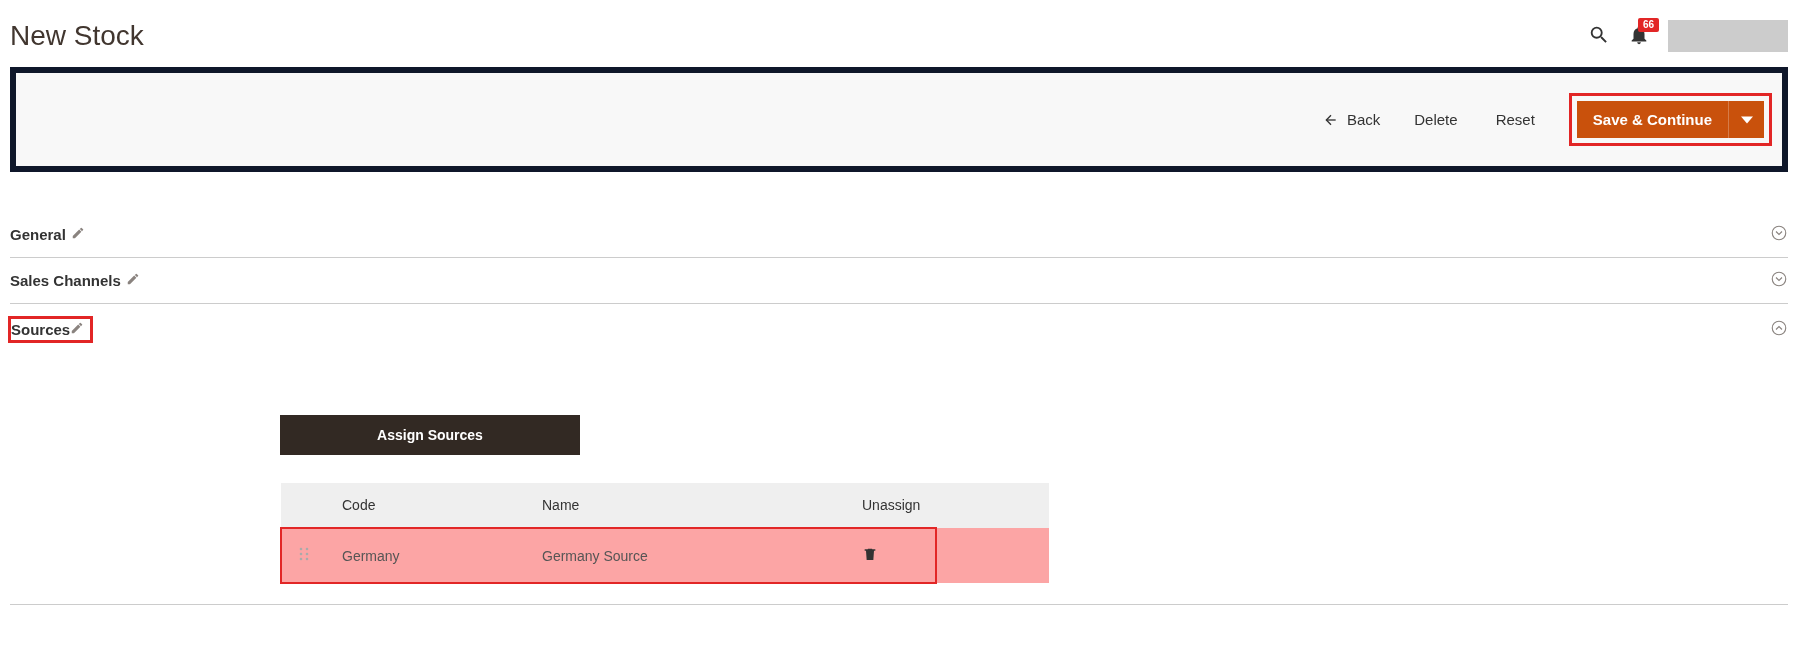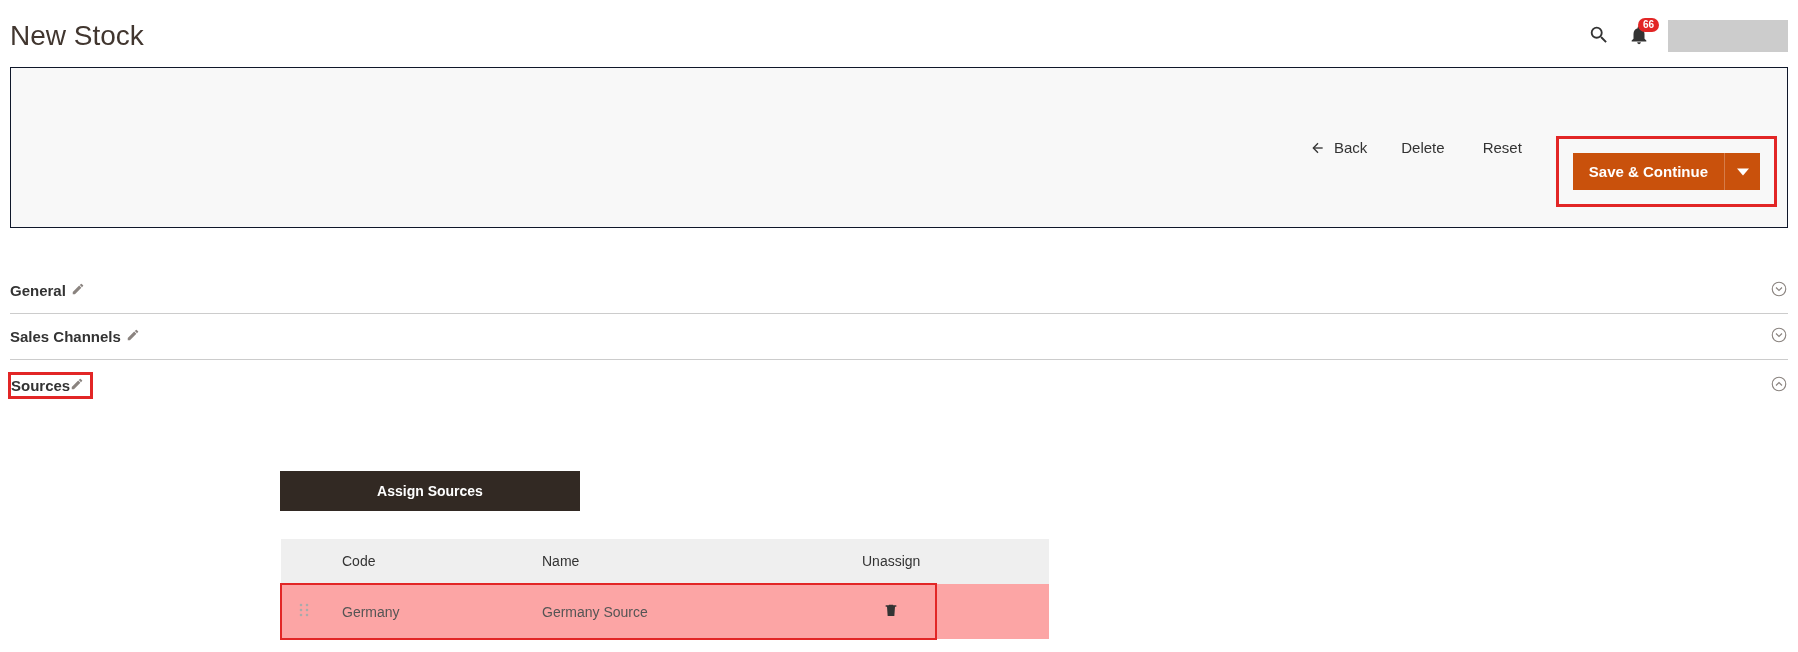--- a/index.html
+++ b/index.html
@@ -36,34 +36,34 @@
     fill: #333;
   }
   .bell-wrap { position: relative; display:flex; align-items:center;}
   .badge {
     position: absolute;
     top: -6px; left: 10px;
     background: #e22626;
     color: #fff;
     font-size: 10px;
     font-weight: bold;
-    border-radius: 7px;
+    border-radius: 2px;
     padding: 1px 5px;
     line-height: 12px;
     min-width: 18px;
     text-align:center;
   }
   .avatar-placeholder {
     width: 120px;
     height: 32px;
     background: #ccc;
   }
   .toolbar {
     background: #f8f8f8;
-    border: 1px solid #0f172a;
+    border: 6px solid #0f172a;
     display: flex;
     justify-content: flex-end;
     align-items: center;
     gap: 30px;
     padding: 20px 10px;
     margin-top: 5px;
   }
   .back-link {
     display:flex; align-items:center; gap:8px;
     color: #333; font-size:15px;
@@ -72,23 +72,22 @@
   .back-link svg { width:16px; height:16px; stroke:#333; }
   .toolbar-btn {
     background: none; border:none;
     font-size: 15px; color:#333;
     cursor:pointer;
     padding: 6px 4px;
   }
   .save-group {
     display:flex;
     border: 3px solid #e22626;
-    padding: 14px;
+    padding: 5px;
     gap: 0;
-    margin-top: 48px;
   }
   .save-btn {
     background: #c9510c;
     color: #fff;
     border: none;
     font-weight: 600;
     font-size: 15px;
     padding: 10px 16px;
     cursor: pointer;
   }
@@ -172,21 +171,21 @@
     vertical-align: middle;
   }
   .row-highlight {
     outline: 2px solid #e22626;
     outline-offset: -1px;
   }
   .drag-handle svg { width:12px; height:14px; fill:#aaa; }
   .trash-icon svg { width:16px; height:18px; fill:#333; }
   td.code-col { width: 200px; }
   td.name-col { width: 320px; }
-  td.unassign-col { width: 90px; text-align:center; }
+  td.unassign-col { width: 90px; text-align:left; }
   td.handle-col { width:26px; padding-right:0;}
   td.spacer-col { background:#efefef; }
 </style>
 </head>
 <body>
 
 <div class="container">
 
   <div class="header-row">
     <h1 class="page-title">New Stock</h1>

